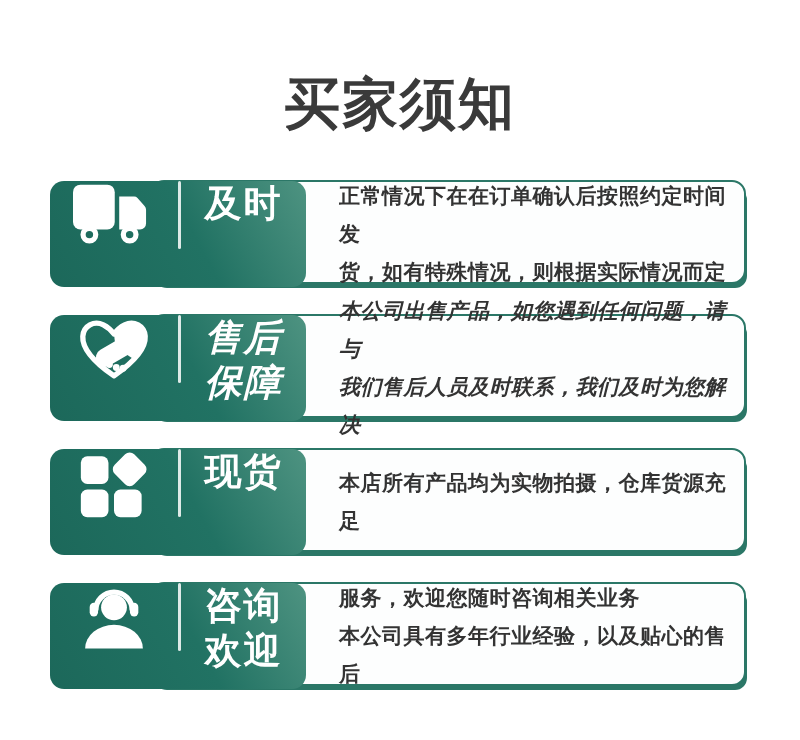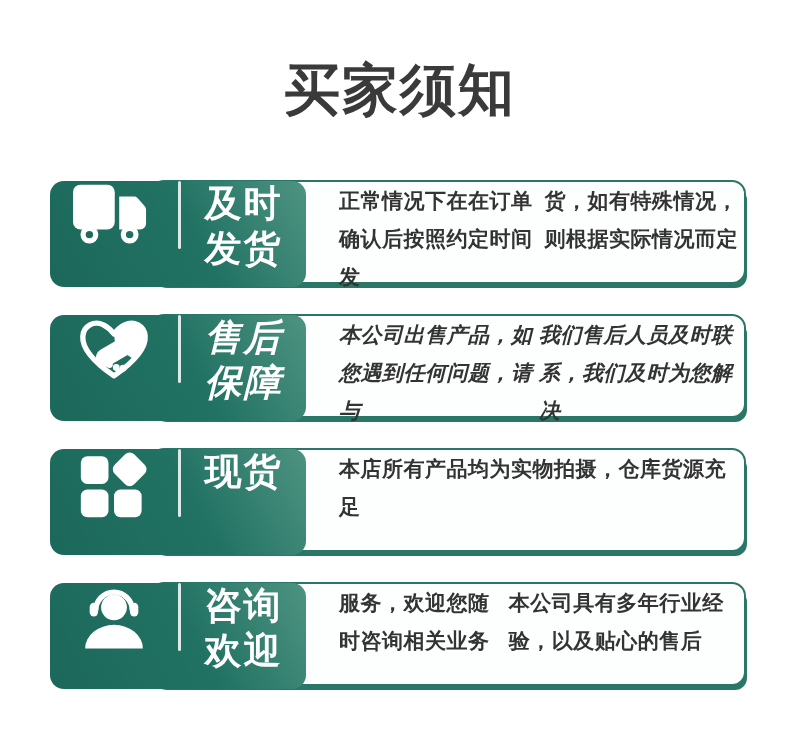--- a/index.html
+++ b/index.html
@@ -2,33 +2,33 @@
 <html><head>
 <meta charset="utf-8">
 <style>
   html,body{margin:0;padding:0;}
   body{
     width:800px;height:740px;background:#ffffff;overflow:hidden;
     font-family:"Liberation Sans","DejaVu Sans",sans-serif;
   }
   .page{position:relative;width:800px;height:740px;background:#fff;}
   .page-title{
-    position:absolute;top:53px;left:0;width:800px;text-align:center;
+    position:absolute;top:67px;left:0;width:800px;text-align:center;
     font-size:56px;font-weight:900;color:#3a3a3a;letter-spacing:2px;
   }
   .row{position:absolute;left:0;width:800px;height:108px;}
   .row1{top:180px;} .row2{top:314px;font-style:italic;} .row3{top:448px;} .row4{top:582px;}
   .desc-box{
     position:absolute;left:150px;top:0;width:592px;height:100px;
     background:#fdfefe;border:2px solid #2b7767;border-radius:14px;
     box-shadow:3px 6px 0 -2px #2b7767;
   }
   .desc-text{
     position:absolute;left:187px;top:0;height:104px;width:400px;
-    display:flex;flex-direction:row;justify-content:center;
+    display:flex;flex-direction:column;justify-content:center;
     font-size:21px;line-height:38px;color:#333;letter-spacing:0.5px;font-weight:700;
   }
   .solid-card{
     position:absolute;left:50px;top:1px;width:256px;height:106px;
     border-radius:14px;z-index:2;
     background:linear-gradient(62deg,#1c685a 0%,#217263 55%,#4e9381 100%);
     display:flex;align-items:flex-start;
   }
   .icon-wrap{width:128px;display:flex;justify-content:center;align-items:center;}
   .icon-wrap svg{display:block;}
@@ -57,21 +57,20 @@
         <svg width="82" height="64" viewBox="0 0 110 84" fill="#ffffff" xmlns="http://www.w3.org/2000/svg">
           <rect x="0" y="4" width="56" height="60" rx="10"></rect>
           <path d="M62 20 h20 a6 6 0 0 1 4.5 2 l9.5 10.5 a8 8 0 0 1 2 5.3 V56 a8 8 0 0 1 -8 8 H62 Z"></path>
           <circle cx="22" cy="71" r="8.5" fill="none" stroke="#ffffff" stroke-width="7"></circle>
           <circle cx="76" cy="71" r="8.5" fill="none" stroke="#ffffff" stroke-width="7"></circle>
         </svg>
       </div>
       <div class="divider"></div>
       <div class="label">
         <div>及时</div>
-        <div>发货</div>
       </div>
     </div>
   </div>
 
   <div class="row row2">
     <div class="desc-box">
       <div class="desc-text">
         <span>本公司出售产品，如您遇到任何问题，请与</span>
         <span>我们售后人员及时联系，我们及时为您解决</span>
       </div>

